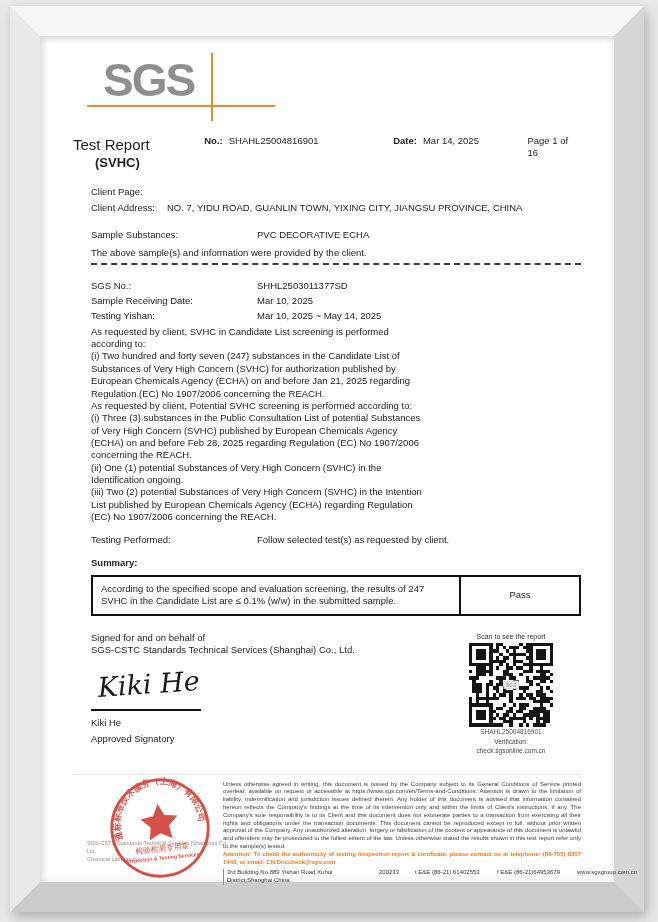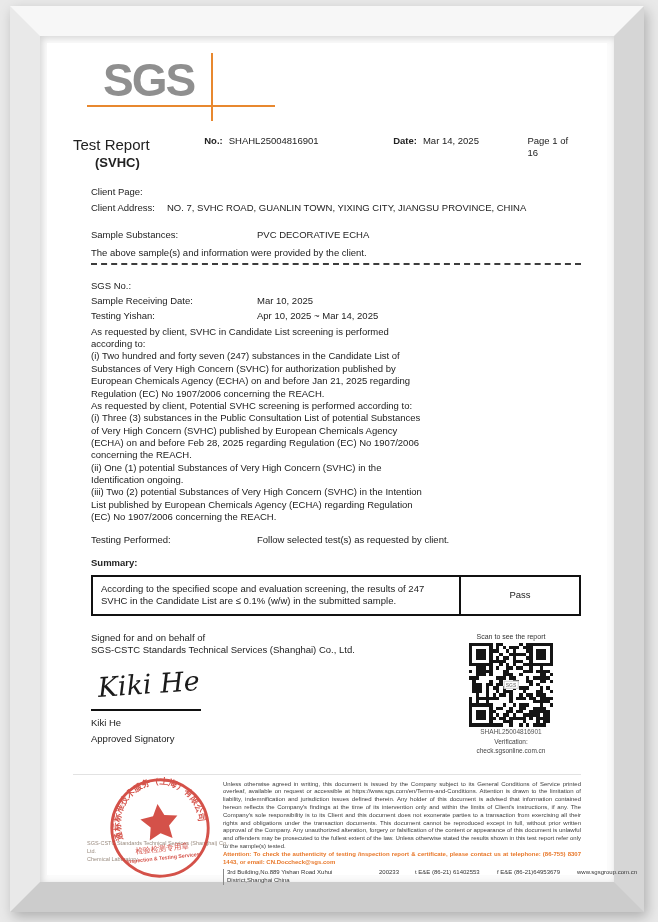--- a/index.html
+++ b/index.html
@@ -144,48 +144,49 @@
       </div>
 
       <div class="gap12"></div>
 
       <div class="sec">
         <div class="row">
           <span class="lbl-c">Client Page:</span>
         </div>
         <div class="row">
           <span class="lbl-c">Client Address:</span>
-          <span class="val">NO. 7, SVHC ROAD, GUANLIN TOWN, YIXING CITY, JIANGSU PROVINCE, CHINA</span>
+          <span class="val">NO. 7, YIDU ROAD, GUANLIN TOWN, YIXING CITY, JIANGSU PROVINCE, CHINA</span>
         </div>
       </div>
 
       <div class="gap12"></div>
 
       <div class="sec">
         <div class="row">
           <span class="lbl-d">Sample Substances:</span>
           <span class="val">PVC DECORATIVE ECHA</span>
         </div>
       </div>
       <div class="note">The above sample(s) and information were provided by the client.</div>
       <div class="dashes"></div>
 
       <div class="gap12"></div>
 
       <div class="sec">
         <div class="row">
           <span class="lbl-d">SGS No.:</span>
+          <span class="val">SHHL2503011377SD</span>
         </div>
         <div class="row">
           <span class="lbl-d">Sample Receiving Date:</span>
           <span class="val">Mar 10, 2025</span>
         </div>
         <div class="row">
           <span class="lbl-d">Testing Yishan:</span>
-          <span class="val">Apr 10, 2025 ~ Mar 14, 2025</span>
+          <span class="val">Mar 10, 2025 ~ May 14, 2025</span>
         </div>
         <div class="row">
           <span class="val">As requested by client, SVHC in Candidate List screening is performed
 according to:
 (i) Two hundred and forty seven (247) substances in the Candidate List of
 Substances of Very High Concern (SVHC) for authorization published by
 European Chemicals Agency (ECHA) on and before Jan 21, 2025 regarding
 Regulation (EC) No 1907/2006 concerning the REACH.
 As requested by client, Potential SVHC screening is performed according to:
 (i) Three (3) substances in the Public Consultation List of potential Substances

